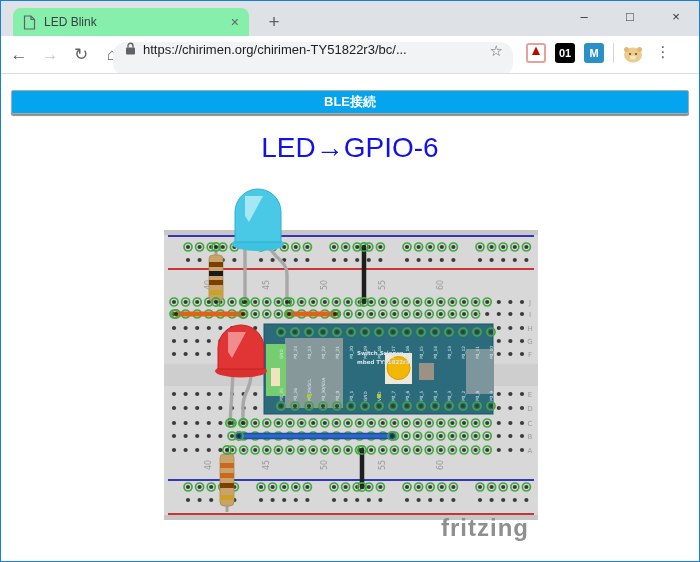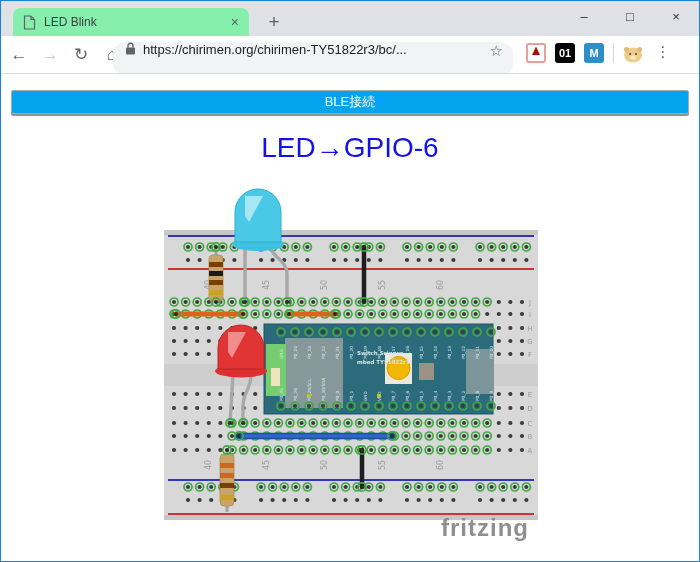--- a/index.html
+++ b/index.html
@@ -17,21 +17,21 @@
   .navbtn.disabled{color:#C4C7CB;}
   .omnibox{position:absolute;left:112px;top:6px;width:400px;height:34px;background:var(--omnibox,#F1F3F4);border-radius:13px;display:flex;align-items:flex-start;}
   .url{font-size:13px;color:#202124;margin-left:7px;flex:1;white-space:nowrap;overflow:hidden;}
   .star{color:#5F6368;font-size:15px;margin-right:10px;}
   .lock{margin-left:12px;display:flex;}
   .ext{position:absolute;top:7px;display:flex;align-items:flex-start;}
   .extbox{width:20px;height:20px;border-radius:3px;font-weight:bold;font-size:11px;color:#fff;text-align:center;line-height:20px;margin-left:9px;}
   .sep{width:1px;height:20px;background:#D6D6D6;margin-left:9px;}
   .dots{color:#5F6368;font-size:15px;margin-left:10px;width:18px;text-align:center;}
   .content{position:absolute;left:0;top:72px;width:100%;height:488px;background:#fff;border-top:1px solid #DADCE0;}
-  .ble{position:absolute;left:10px;top:16px;width:678px;height:24px;background:var(--ble,#05A4EF);color:#fff;font-weight:normal;font-size:13px;border:1px solid #AAA;border-radius:2px;box-shadow:0 2px 1px rgba(0,0,0,.45);font-family:"Liberation Sans","DejaVu Sans",sans-serif;}
+  .ble{position:absolute;left:10px;top:16px;width:678px;height:24px;background:var(--ble,#05A4EF);color:#fff;font-weight:bold;font-size:13px;border:1px solid #AAA;border-radius:2px;box-shadow:0 2px 1px rgba(0,0,0,.45);font-family:"Liberation Sans","DejaVu Sans",sans-serif;}
   .heading{position:absolute;left:0;top:58px;width:100%;margin:0;text-align:center;font-size:28px;font-weight:500;color:var(--heading,#1212E8);}
   #bb{position:absolute;left:160px;top:108px;}
   .watermark{position:absolute;left:428px;top:440px;width:110px;font-size:24px;font-weight:600;letter-spacing:1px;color:#8F8F8F;margin-left:12px;}
 </style>
 </head>
 <body>
 
 <div class="window">
 
   <div class="tabbar">

